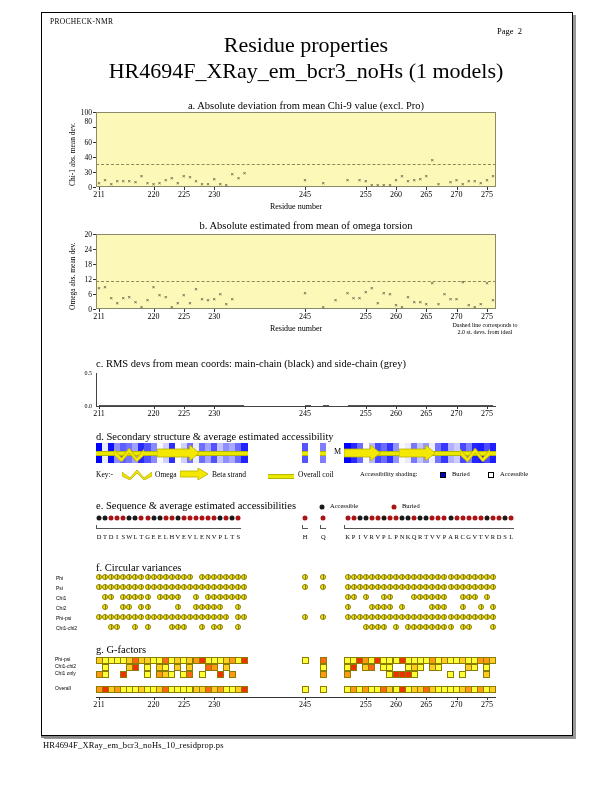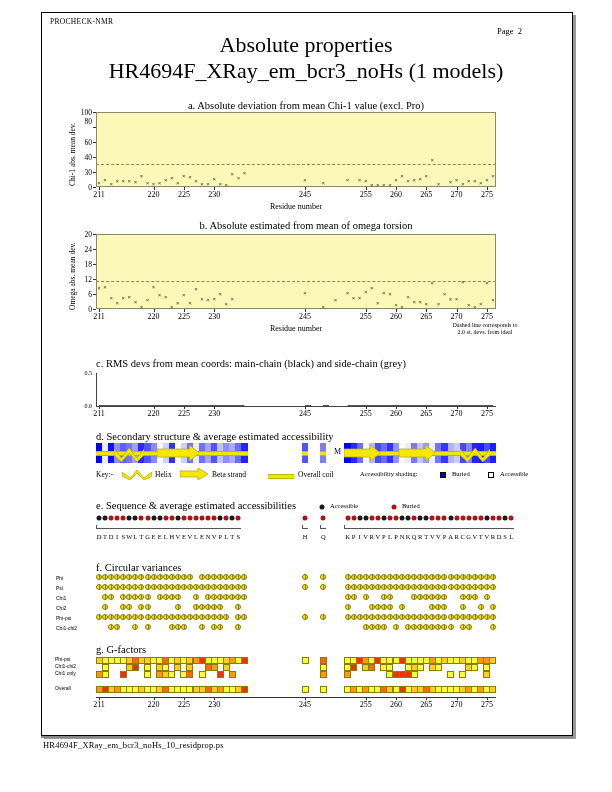--- a/index.html
+++ b/index.html
@@ -53,24 +53,24 @@
 
 <div class="page-frame"></div>
 <div class="footer-rule"></div>
 <div class="footer-text">HR4694F_XRay_em_bcr3_noHs_10_residprop.ps</div>
 
 <div class="hdr-left">PROCHECK-NMR</div>
 <div class="hdr-right">
   <span>Page</span>&nbsp;
   <span>2</span>
 </div>
-<div class="title1">Absolute properties</div>
+<div class="title1">Residue properties</div>
 <div class="title2">HR4694F_XRay_em_bcr3_noHs (1 models)</div>
 
-<div class="sec-title" style="left:0;top:100px;width:612px;text-align:center;">a. Absolute deviation from mean Chi-1 value (excl. Pro)</div>
+<div class="sec-title" style="left:0;top:100px;width:612px;text-align:center;">a. Absolute deviation from mean Chi-9 value (excl. Pro)</div>
 <div id="plotA" class="plotbox" style="left:96px;top:112px;width:400px;height:75px;"></div>
 <div id="axA">
     <div class="ytick" style="left:70px;top:187px;width:22px;">0</div>
     <div class="tickmark" style="left:93px;top:186.5px;height:1px;width:3px;background:#333;"></div>
     <div class="ytick" style="left:70px;top:172px;width:22px;">30</div>
     <div class="tickmark" style="left:93px;top:171.5px;height:1px;width:3px;background:#333;"></div>
     <div class="ytick" style="left:70px;top:157px;width:22px;">40</div>
     <div class="tickmark" style="left:93px;top:156.5px;height:1px;width:3px;background:#333;"></div>
     <div class="ytick" style="left:70px;top:142px;width:22px;">60</div>
     <div class="tickmark" style="left:93px;top:141.5px;height:1px;width:3px;background:#333;"></div>
@@ -353,21 +353,21 @@
     </svg>
     <svg style="position:absolute;left:459.6363636363636px;top:444px;" width="30.30303030303031" height="18">
       <path d="M0,5 L7.575757575757578,14 L15.151515151515156,4 L22.727272727272734,14 L30.30303030303031,5 L30.30303030303031,11 L22.727272727272734,18 L15.151515151515156,9 L7.575757575757578,18 L0,11 Z" fill="#f5e800" stroke="#b8ae00" stroke-width="0.8"></path>
     </svg>
   </div>
 <div id="secDkey">
     <div class="keytxt" style="left:96px;top:470px;">Key:-</div>
     <svg style="position:absolute;left:122px;top:468px;" width="30" height="12">
       <path d="M0,4 L8,10 L15,2 L22,10 L30,4 L30,8 L22,12 L15,5 L8,12 L0,8 Z" fill="#f5e800" stroke="#b8ae00" stroke-width="0.8"></path>
     </svg>
-    <div class="keytxt" style="left:155px;top:470px;">Helix</div>
+    <div class="keytxt" style="left:155px;top:470px;">Omega</div>
     <svg style="position:absolute;left:180px;top:468px;" width="28" height="12">
       <polygon points="0,3 18,3 18,0 28,6 18,12 18,9 0,9" fill="#f5e800" stroke="#b8ae00" stroke-width="0.8"></polygon>
     </svg>
     <div class="keytxt" style="left:212px;top:470px;">Beta strand</div>
     <div class="coil" style="left:268px;top:474px;width:26px;"></div>
     <div class="keytxt" style="left:298px;top:470px;">Overall coil</div>
     <div class="keytxt" style="left:360px;top:470px;font-size:6.5px;">Accessibility shading:</div>
     <div class="sw" style="left:440px;top:472px;background:#0000cc;border:1px solid #000;"></div>
     <div class="keytxt" style="left:452px;top:470px;font-size:6.5px;">Buried</div>
     <div class="sw" style="left:488px;top:472px;background:#fff;border:1px solid #000;"></div>

